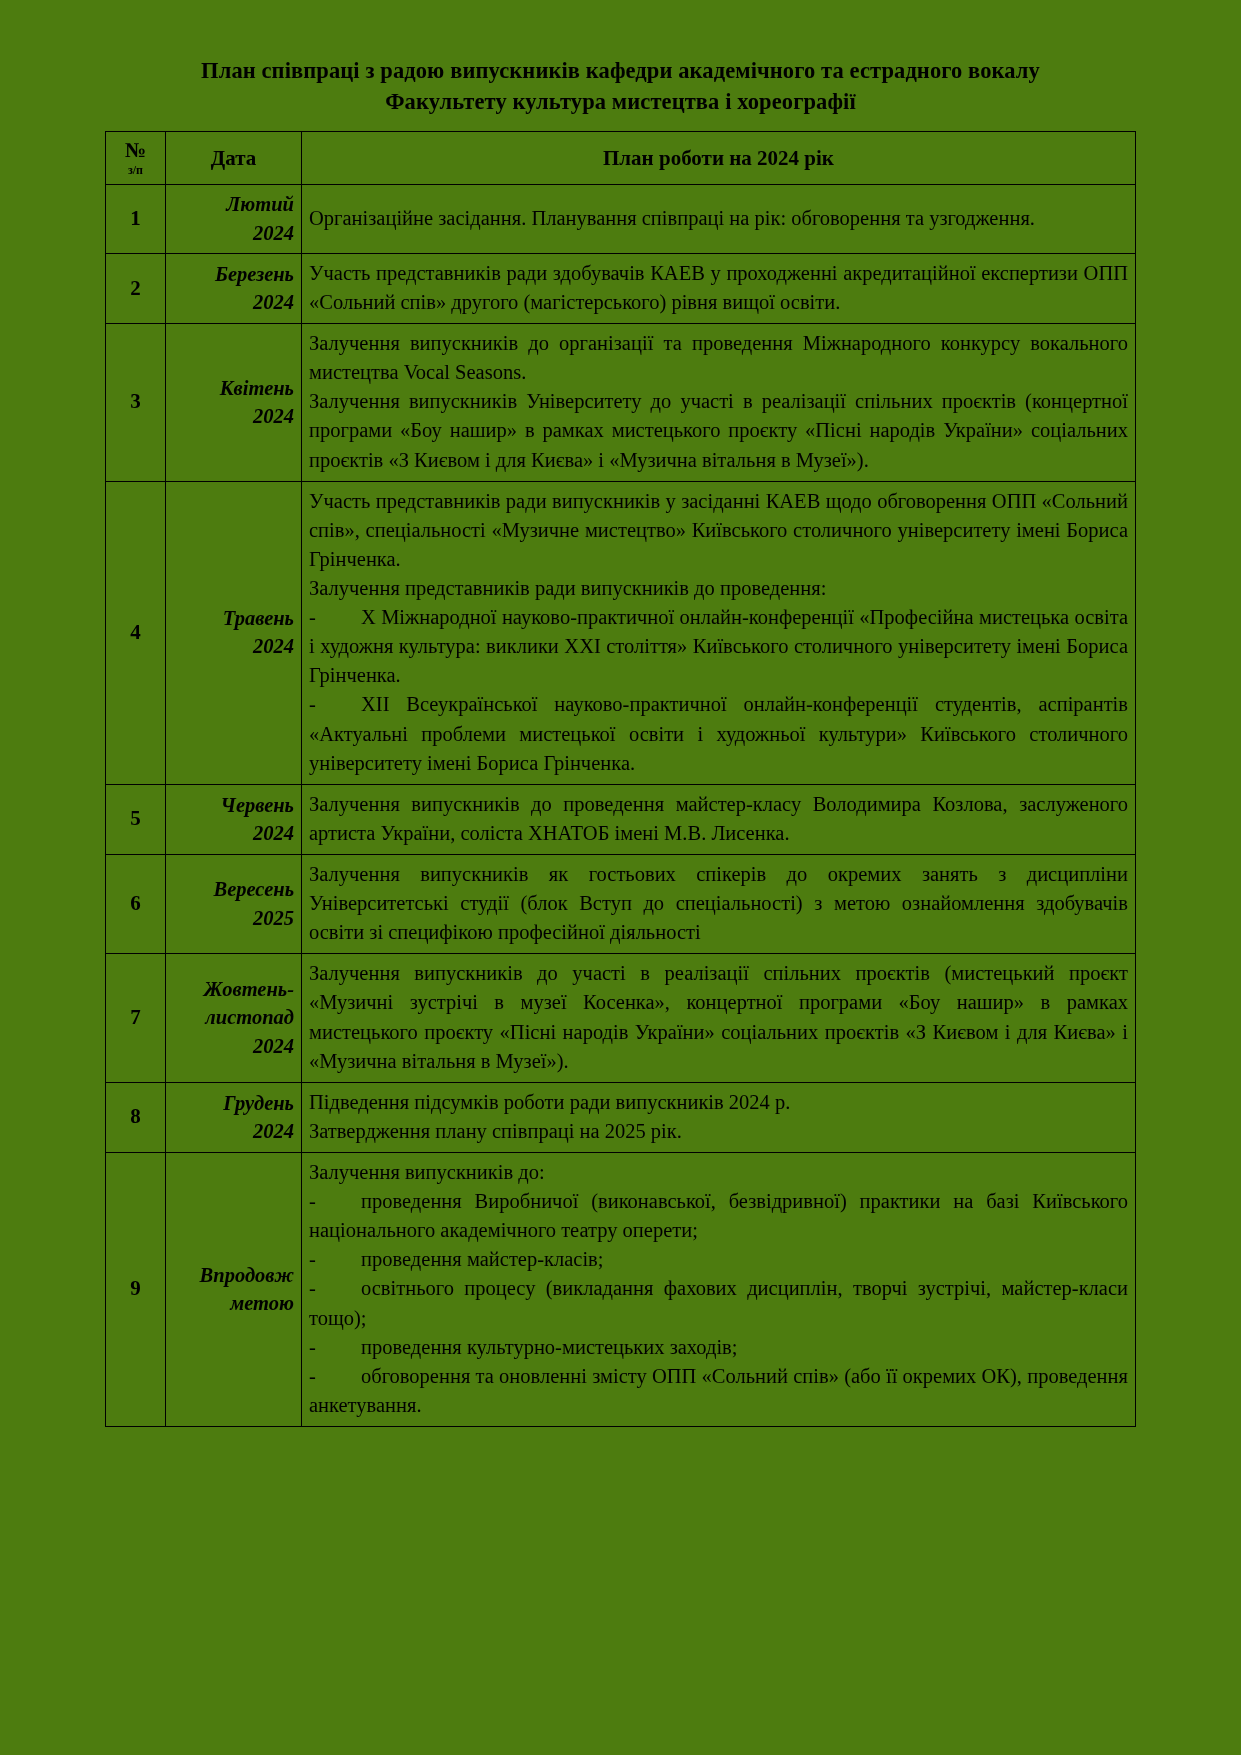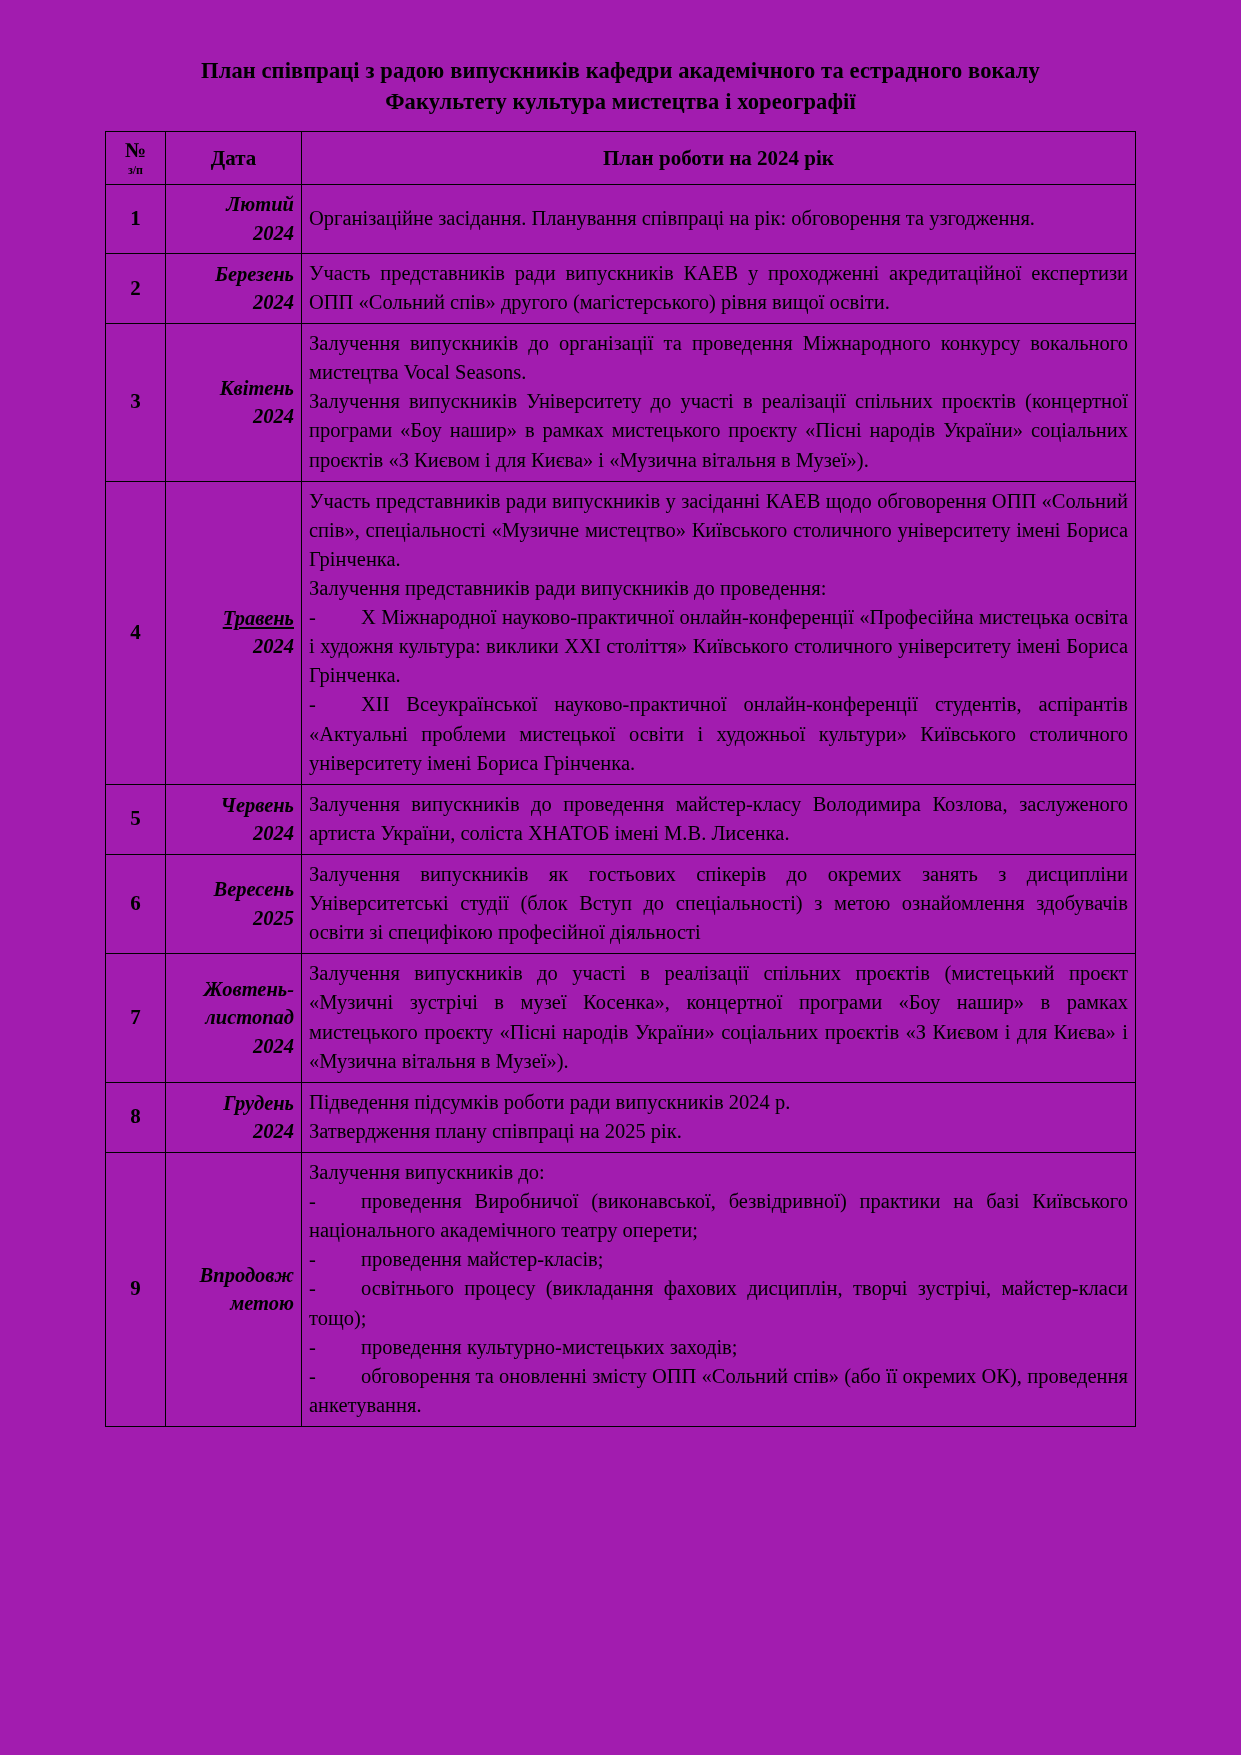--- a/index.html
+++ b/index.html
@@ -13,21 +13,21 @@
     font-family: "Liberation Serif", "DejaVu Serif", serif;
     color: #000000;
     position: relative;
     overflow: hidden;
   }
   .page {
     box-sizing: border-box;
     width: 1241px;
     min-height: 1755px;
     padding: 55px 48px 40px 48px;
-    background: #a21caf;
+    background: #4d7c0f;
   }
   .doc-title {
     text-align: center;
     font-weight: bold;
     font-size: 22.5px;
     line-height: 1.38;
     margin: 0 0 14px 0;
     padding: 0 6px;
     letter-spacing: 0.1px;
   }
@@ -131,38 +131,38 @@
             <p>Організаційне засідання. Планування співпраці на рік: обговорення та узгодження.</p>
           </td>
         </tr>
         <tr>
           <td class="num">2</td>
           <td class="date">
             <span style="display: block;">Березень</span>
             <span style="display: block;">2024</span>
           </td>
           <td class="plan">
-            <p>Участь представників ради випускників КАЕВ у проходженні акредитаційної експертизи ОПП «Сольний спів» другого (магістерського) рівня вищої освіти.</p>
+            <p>Участь представників ради здобувачів КАЕВ у проходженні акредитаційної експертизи ОПП «Сольний спів» другого (магістерського) рівня вищої освіти.</p>
           </td>
         </tr>
         <tr>
           <td class="num">3</td>
           <td class="date">
             <span style="display: block;">Квітень</span>
             <span style="display: block;">2024</span>
           </td>
           <td class="plan">
             <p>Залучення випускників до організації та проведення Міжнародного конкурсу вокального мистецтва Vocal Seasons.</p>
             <p>Залучення випускників Університету до участі в реалізації спільних проєктів (концертної програми «Боу нашир» в рамках мистецького проєкту «Пісні народів України» соціальних проєктів «З Києвом і для Києва» і «Музична вітальня в Музеї»).</p>
           </td>
         </tr>
         <tr>
           <td class="num">4</td>
           <td class="date">
-            <span style="display: block; text-decoration: underline;">Травень</span>
+            <span style="display: block;">Травень</span>
             <span style="display: block;">2024</span>
           </td>
           <td class="plan">
             <p>Участь представників ради випускників у засіданні КАЕВ щодо обговорення ОПП «Сольний спів», спеціальності «Музичне мистецтво» Київського столичного університету імені Бориса Грінченка.</p>
             <p>Залучення представників ради випускників до проведення:</p>
             <p class="bullet"><span class="dash">-</span><span>X Міжнародної науково-практичної онлайн-конференції «Професійна мистецька освіта і художня культура: виклики XXI століття» Київського столичного університету імені Бориса Грінченка.</span></p>
             <p class="bullet"><span class="dash">-</span><span>XII Всеукраїнської науково-практичної онлайн-конференції студентів, аспірантів  «Актуальні проблеми мистецької освіти і художньої культури» Київського столичного університету імені Бориса Грінченка.</span></p>
           </td>
         </tr>
         <tr>

